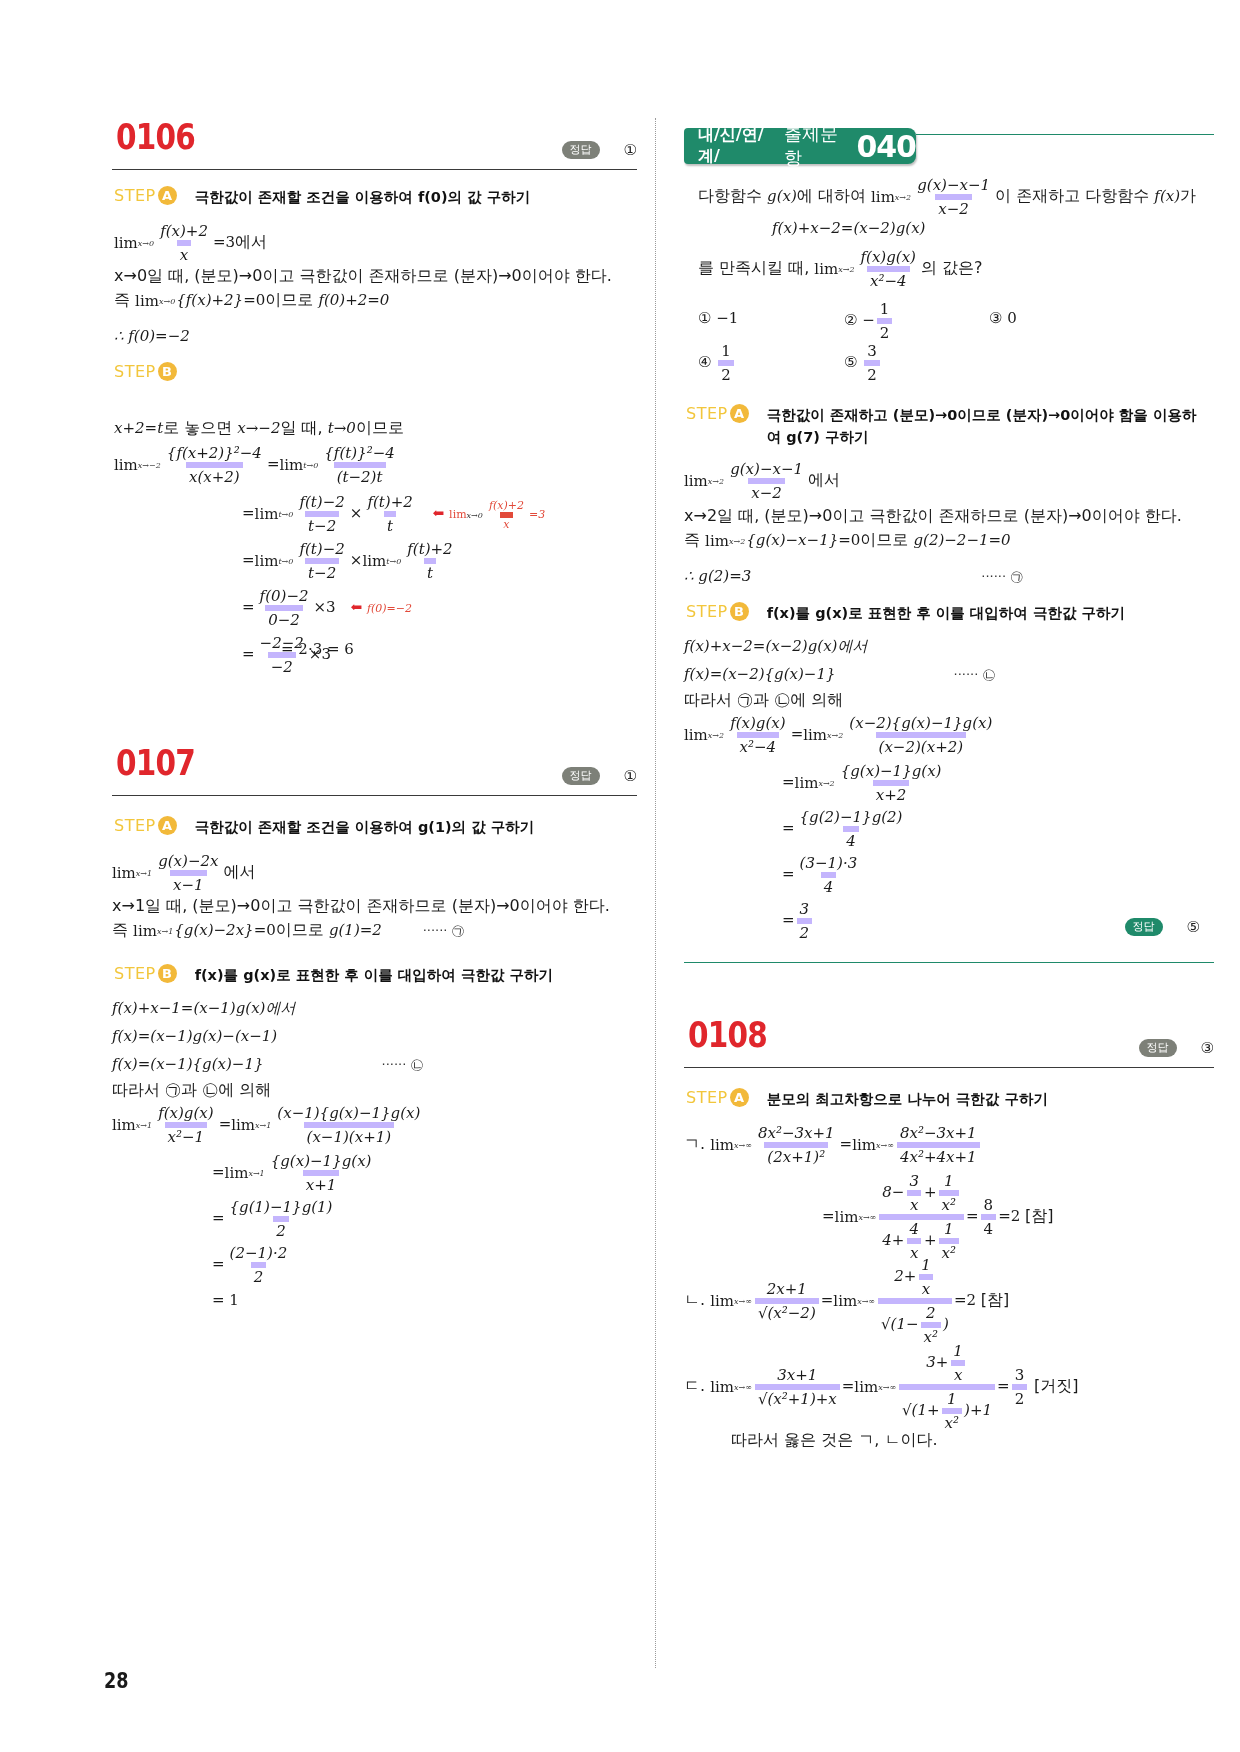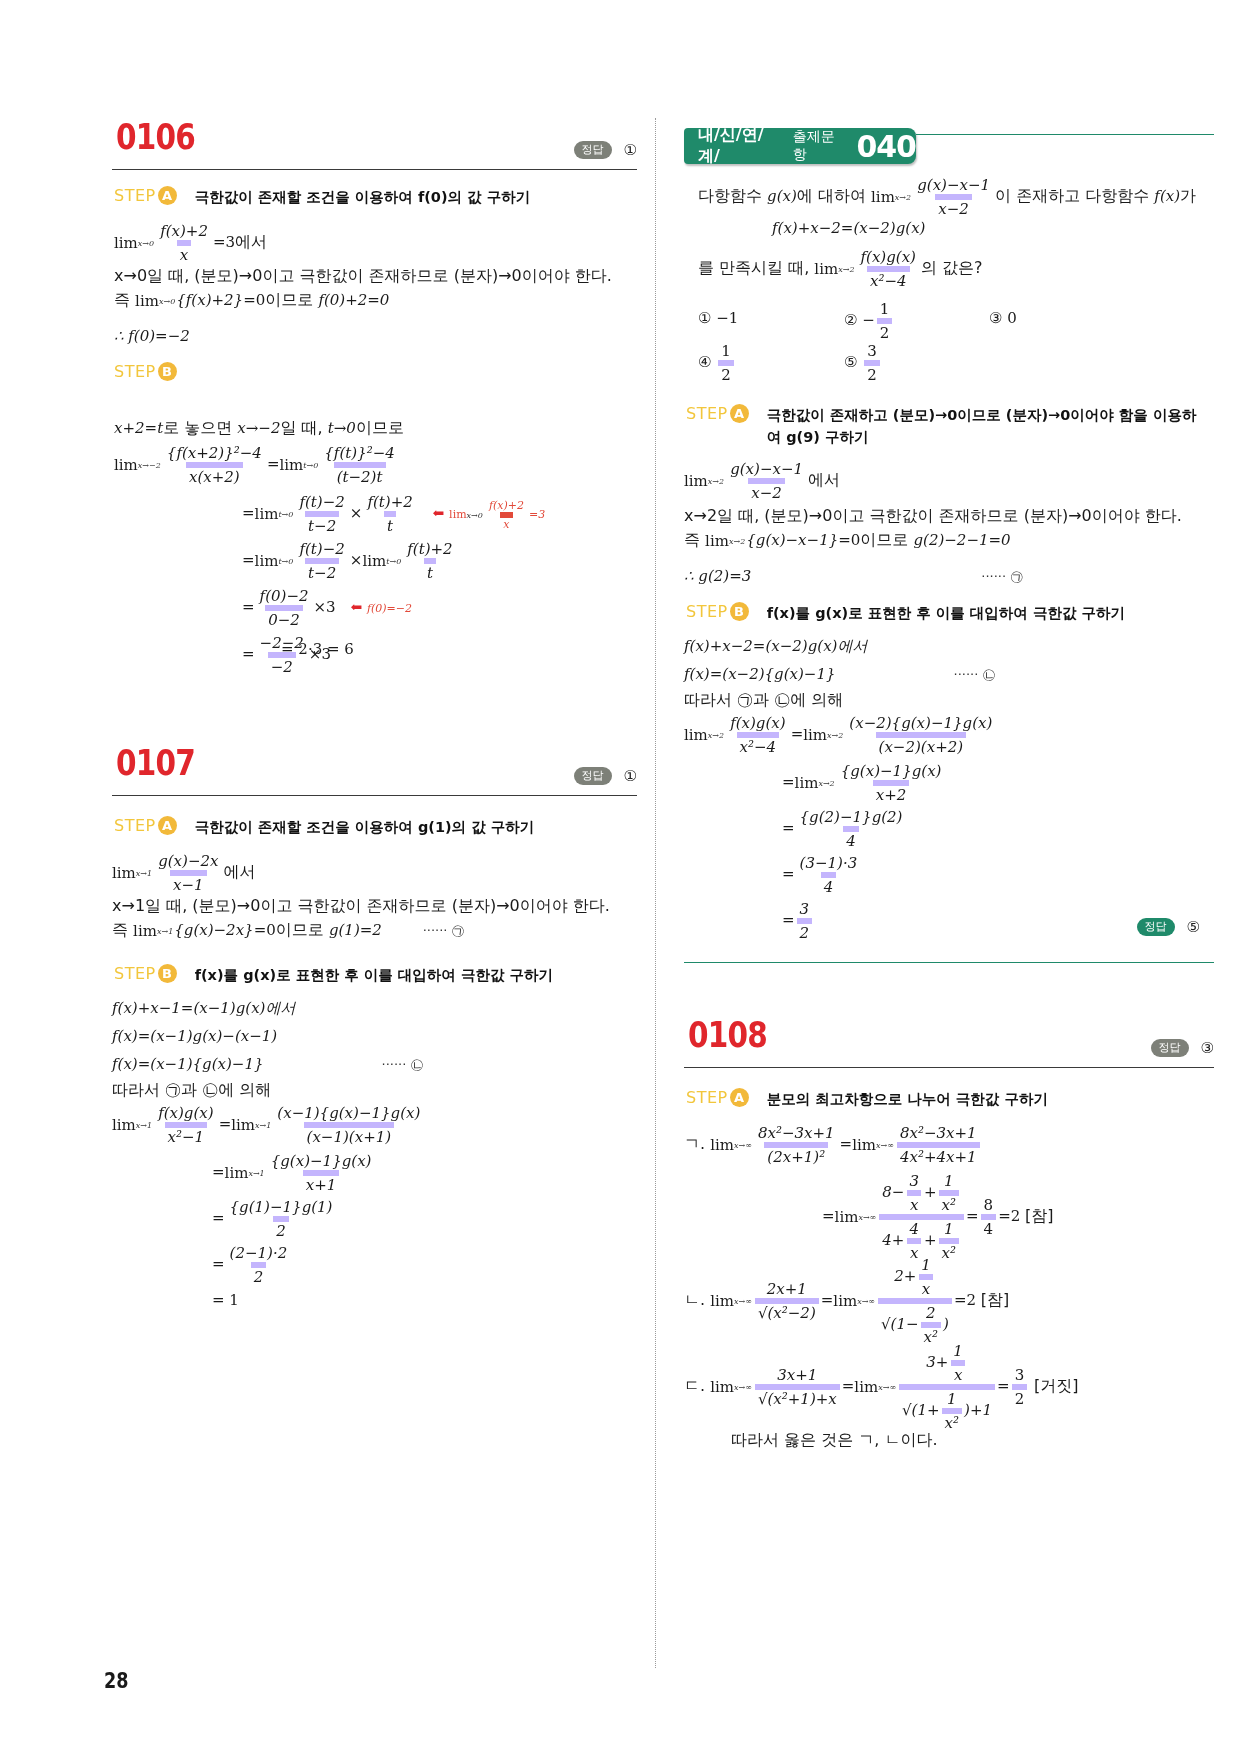--- a/index.html
+++ b/index.html
@@ -5,21 +5,21 @@
   * { box-sizing: border-box; margin: 0; padding: 0; }
   html, body { width: 1240px; height: 1752px; background: #ffffff; }
   body { position: relative; font-family: "DejaVu Serif", serif; color: #1a1a1a; font-size: 15px; overflow: hidden; }
   .col { position: absolute; top: 0; }
   .col-left { left: 112px; width: 525px; }
   .col-right { left: 684px; width: 530px; }
   .divider-v { position: absolute; left: 655px; top: 118px; height: 1550px; border-left: 1px dotted #9a9a9a; }
 
   .prob-head { position: absolute; left: 0; right: 0; height: 58px; border-bottom: 1.5px solid #3a3a3a; }
   .prob-num { position: absolute; left: 4px; top: 4px; font-family: "DejaVu Sans", sans-serif; font-weight: bold; font-size: 36px; color: #e0262c; letter-spacing: -1px; transform: scaleX(0.82); transform-origin: left; }
-  .answer { position: absolute; right: 0; bottom: 10px; display: flex; align-items: center; gap: 12px; }
+  .answer { position: absolute; right: 0; bottom: 10px; display: flex; align-items: center; gap: 24px; }
   .badge { display: inline-block; background: #7d8078; color: #fff; font-family: "DejaVu Sans", sans-serif; font-size: 11px; padding: 2px 8px; border-radius: 10px; line-height: 14px; }
   .badge.green { background: #1f8a6a; }
   .circ { font-family: "DejaVu Sans", sans-serif; font-size: 15px; color: #222; }
 
   .step { position: absolute; left: 2px; right: 0; display: flex; align-items: flex-start; gap: 8px; }
   .step-tag { font-family: "DejaVu Sans", sans-serif; color: #f2c63c; font-size: 16px; letter-spacing: 0.5px; white-space: nowrap; display: flex; align-items: center; gap: 2px; }
   .step-letter { display: inline-flex; width: 19px; height: 19px; border-radius: 50%; background: #f2b93a; color: #fff; font-size: 13px; font-weight: bold; align-items: center; justify-content: center; }
   .step-title { font-family: "DejaVu Sans", sans-serif; font-weight: bold; font-size: 14.5px; color: #111; line-height: 22px; margin-left: 10px; }
 
   .line { position: absolute; white-space: nowrap; font-size: 15px; line-height: 20px; }
@@ -33,21 +33,21 @@
   .lim .l { font-size: 15px; line-height: 16px; font-style: normal; }
   .lim .s { font-size: 8px; line-height: 9px; font-style: italic; color: #333; }
   .red { color: #e24a3a; font-size: 11px; }
   .red .frac .num, .red .frac .den { font-size: 11px; line-height: 13px; }
   .red .frac .den { border-color: #e24a3a; }
   .arrow-red { color: #e0262c; font-size: 14px; }
   .dots { font-family: "DejaVu Sans", sans-serif; font-size: 13px; color: #333; }
 
   .lead-box { position: absolute; left: 0; top: 128px; height: 36px; width: 232px; background: #1f8a6a; border-radius: 4px 8px 8px 4px; color: #fff; font-family: "DejaVu Sans", sans-serif; font-weight: bold; display: flex; align-items: center; padding-left: 14px; gap: 8px; box-shadow: 1px 2px 2px rgba(0,0,0,0.25); }
   .lead-box .a { font-size: 16px; }
-  .lead-box .b { font-size: 14px; font-weight: normal; }
+  .lead-box .b { font-size: 18px; font-weight: normal; }
   .lead-box .c { font-size: 30px; letter-spacing: -1px; }
   .lead-line { position: absolute; left: 232px; right: 0; top: 134px; border-top: 1.5px solid #1f8a6a; }
   .end-line { position: absolute; left: 0; right: 0; border-top: 1.5px solid #1f8a6a; }
   .page-num { position: absolute; left: 104px; top: 1668px; font-family: "DejaVu Sans", sans-serif; font-size: 22px; font-weight: bold; transform: scaleX(0.8); transform-origin: left; }
 </style>
 </head>
 <body>
 
 <div class="divider-v"></div>
 
@@ -288,21 +288,21 @@
   <div class="line" style="top:342px;left:160px;"><span class="circ">⑤</span> <span class="frac">
         <span class="num">3</span>
         <span class="den">2</span>
       </span></div>
 
   <div class="step" style="top:404px;">
     <span class="step-tag">
         <span>STEP</span>
         <span class="step-letter">A</span>
       </span>
-    <span class="step-title" style="white-space:normal;width:430px;">극한값이 존재하고 (분모)→0이므로 (분자)→0이어야 함을 이용하여 g(9) 구하기</span>
+    <span class="step-title" style="white-space:normal;width:430px;">극한값이 존재하고 (분모)→0이므로 (분자)→0이어야 함을 이용하여 g(7) 구하기</span>
   </div>
   <div class="line" style="top:460px;left:0;">
     <span class="lim math">
         <span class="l">lim</span>
         <span class="s">x→2</span>
       </span><span class="frac math">
         <span class="num">g(x)−x−1</span>
         <span class="den">x−2</span>
       </span><span class="kor">에서</span>
   </div>

